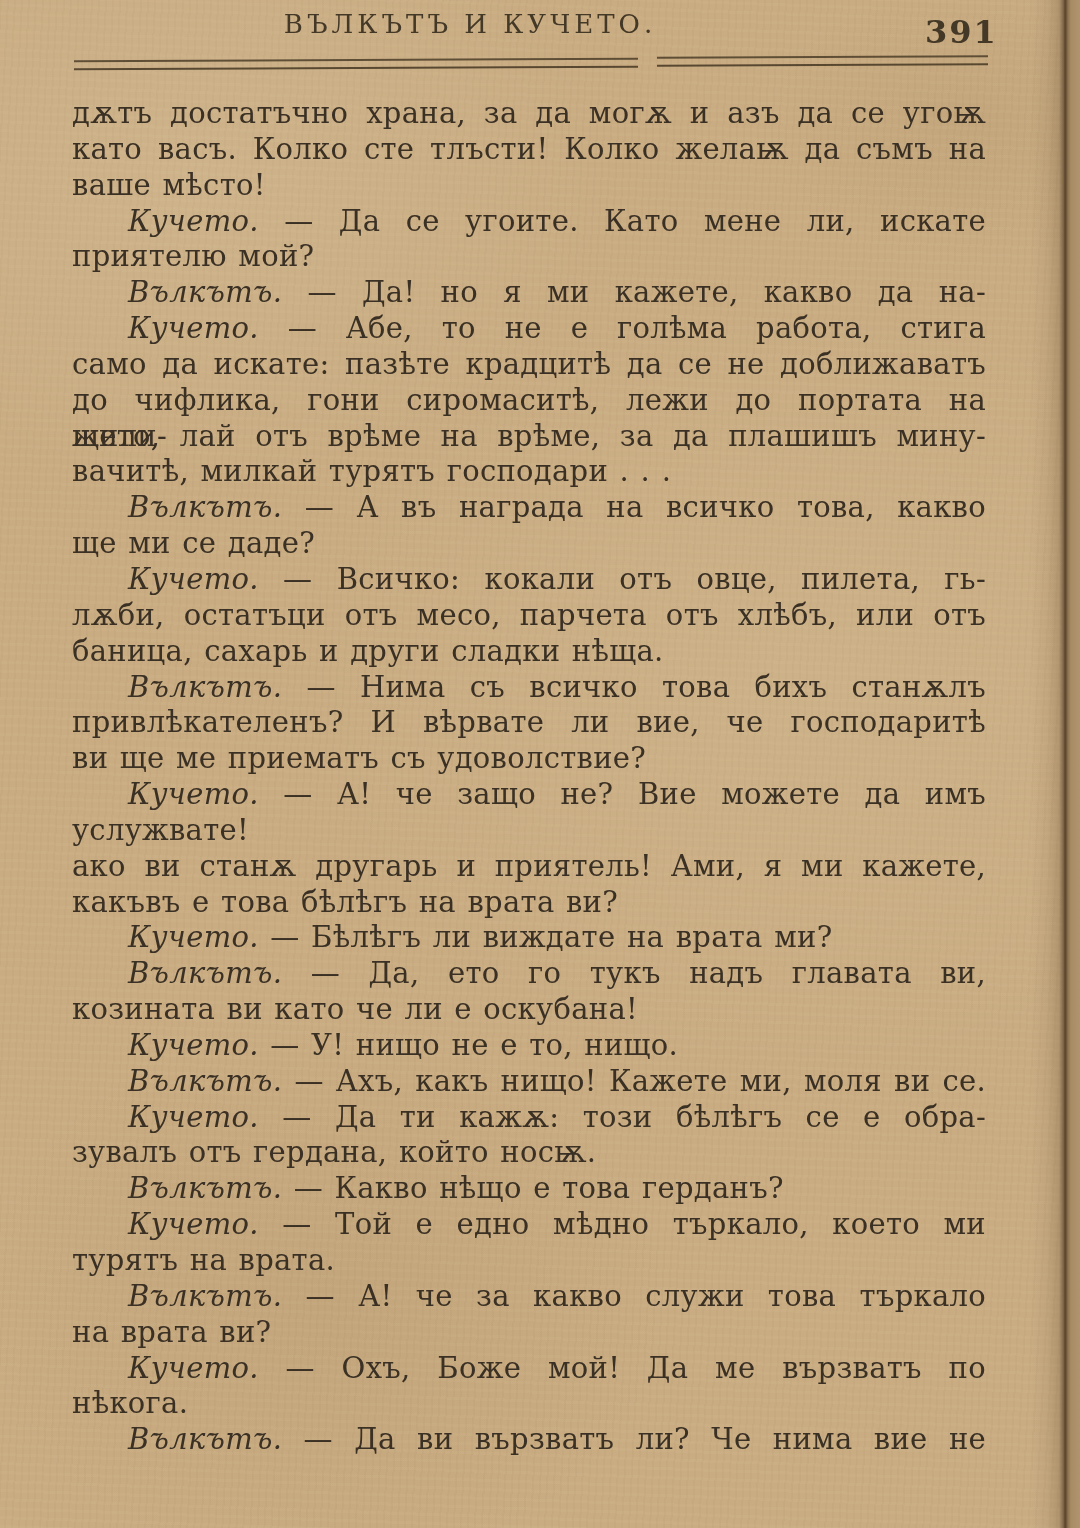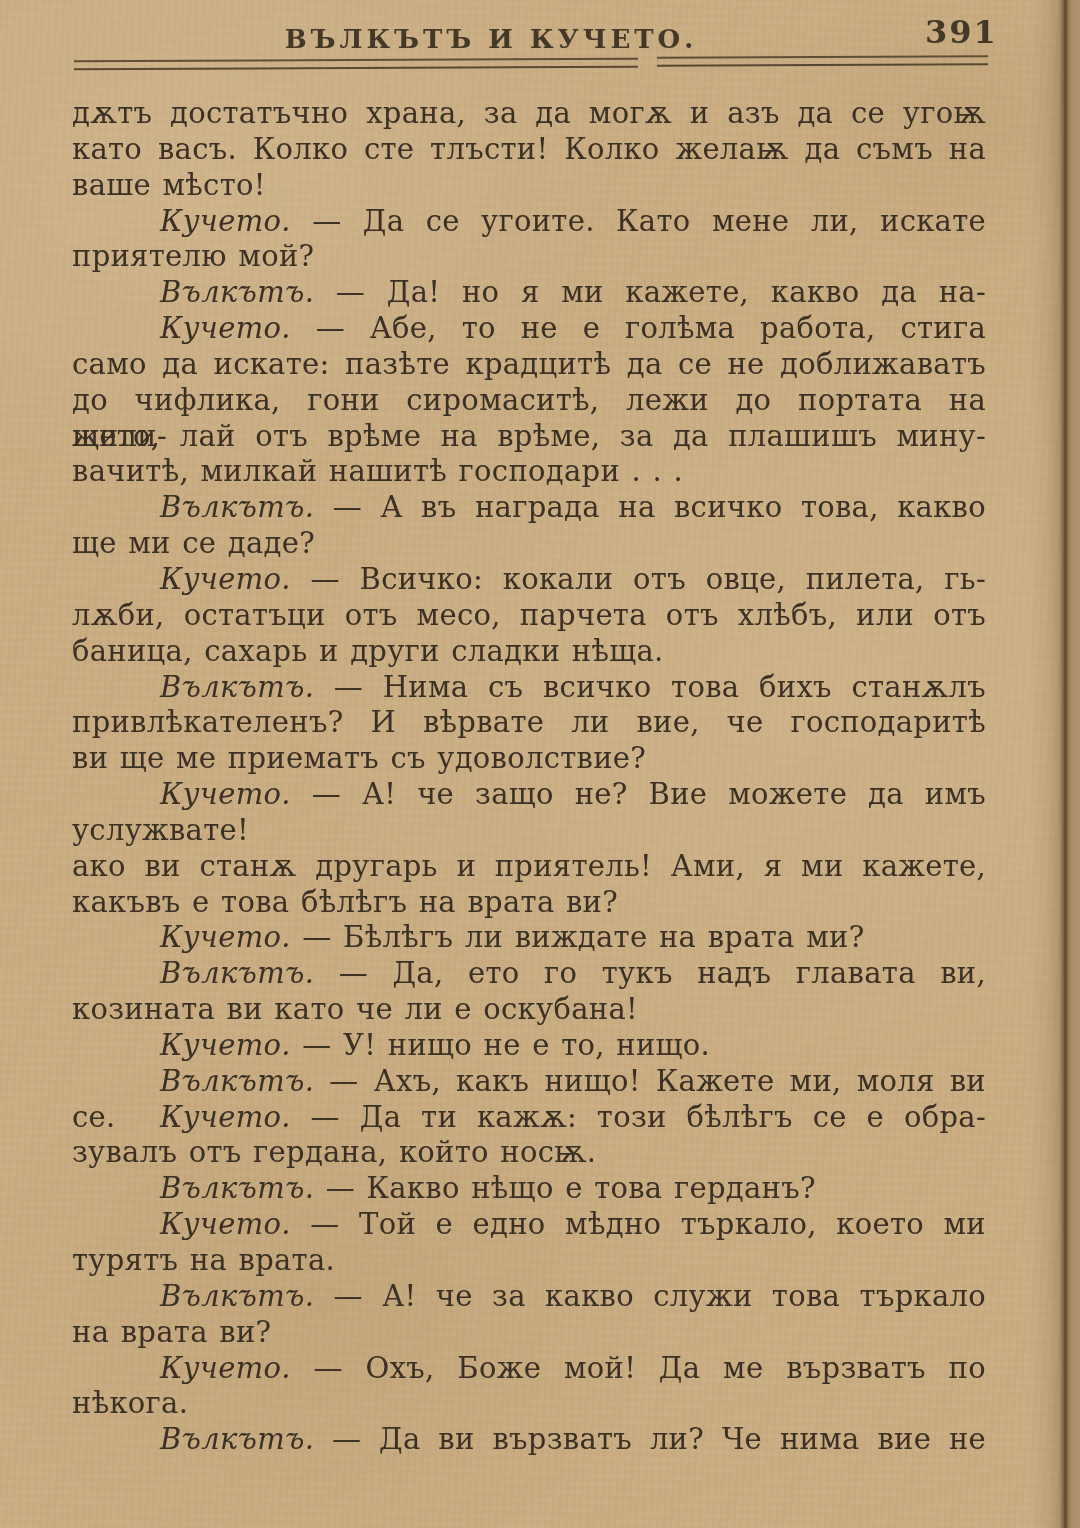--- a/index.html
+++ b/index.html
@@ -31,25 +31,24 @@
       rgba(110,85,55,0.28) 58%,
       rgba(95,72,46,0.55) 64%,
       #7d6344 67%,
       #57432d 70%,
       #6f5739 73%,
       #8d7350 76%,
       #a78c64 82%,
       #b09470 100%);
   }
   .header-title{
-    position:absolute;top:24px;left:0;width:940px;
+    position:absolute;top:9px;left:0;width:940px;
     text-align:center;
-    font-size:26px;letter-spacing:4px;font-weight:bold;
+    font-size:26px;letter-spacing:4px;font-weight:normal;
     color:#443827;
-    padding-left:21px;
   }
   .page-number{
     position:absolute;top:13px;left:925px;
     font-size:32px;letter-spacing:2px;font-weight:bold;
     color:#443827;
   }
   .rule{
     position:absolute;height:6px;
     border-top:2px solid #4d3e29;
     border-bottom:2px solid #453723;
@@ -63,21 +62,21 @@
   }
   .line{
     height:35.85px;line-height:35.85px;
     text-align:justify;
     text-align-last:justify;
     letter-spacing:0.3px;
     word-spacing:2px;
   }
   .line.last{text-align-last:left;}
   .line.indent{text-indent:56px;}
-  .speaker{font-style:italic;margin-left:32px;}
+  .speaker{font-style:italic;}
 </style>
 </head>
 <body>
 
 <div class="page">
   <div class="texture"></div>
 
   <div class="header-title">ВЪЛКЪТЪ И КУЧЕТО.</div>
 
   <div class="page-number">391</div>
@@ -89,21 +88,21 @@
       <div class="line">дѫтъ достатъчно храна, за да могѫ и азъ да се угоѭ</div>
       <div class="line">като васъ. Колко сте тлъсти! Колко желаѭ да съмъ на</div>
       <div class="line last">ваше мѣсто!</div>
       <div class="line indent"><span class="speaker">Кучето.</span> — Да се угоите. Като мене ли, искате</div>
       <div class="line last">приятелю мой?</div>
       <div class="line indent"><span class="speaker">Вълкътъ.</span> — Да! но я ми кажете, какво да на-</div>
       <div class="line indent"><span class="speaker">Кучето.</span> — Абе, то не е голѣма работа, стига</div>
       <div class="line">само да искате: пазѣте крадцитѣ да се не доближаватъ</div>
       <div class="line">до чифлика, гони сиромаситѣ, лежи до портата на жили-</div>
       <div class="line">щето, лай отъ врѣме на врѣме, за да плашишъ мину-</div>
-      <div class="line last">вачитѣ, милкай нашитѣ господари . . .</div>
+      <div class="line last">вачитѣ, милкай турятъ господари . . .</div>
       <div class="line indent"><span class="speaker">Вълкътъ.</span> — А въ награда на всичко това, какво</div>
       <div class="line last">ще ми се даде?</div>
       <div class="line indent"><span class="speaker">Кучето.</span> — Всичко: кокали отъ овце, пилета, гь-</div>
       <div class="line">лѫби, остатъци отъ месо, парчета отъ хлѣбъ, или отъ</div>
       <div class="line last">баница, сахарь и други сладки нѣща.</div>
       <div class="line indent"><span class="speaker">Вълкътъ.</span> — Нима съ всичко това бихъ станѫлъ</div>
       <div class="line">привлѣкателенъ? И вѣрвате ли вие, че господаритѣ</div>
       <div class="line last">ви ще ме приематъ съ удоволствие?</div>
       <div class="line indent"><span class="speaker">Кучето.</span> — А! че защо не? Вие можете да имъ</div>
       <div class="line last">услужвате!</div>

